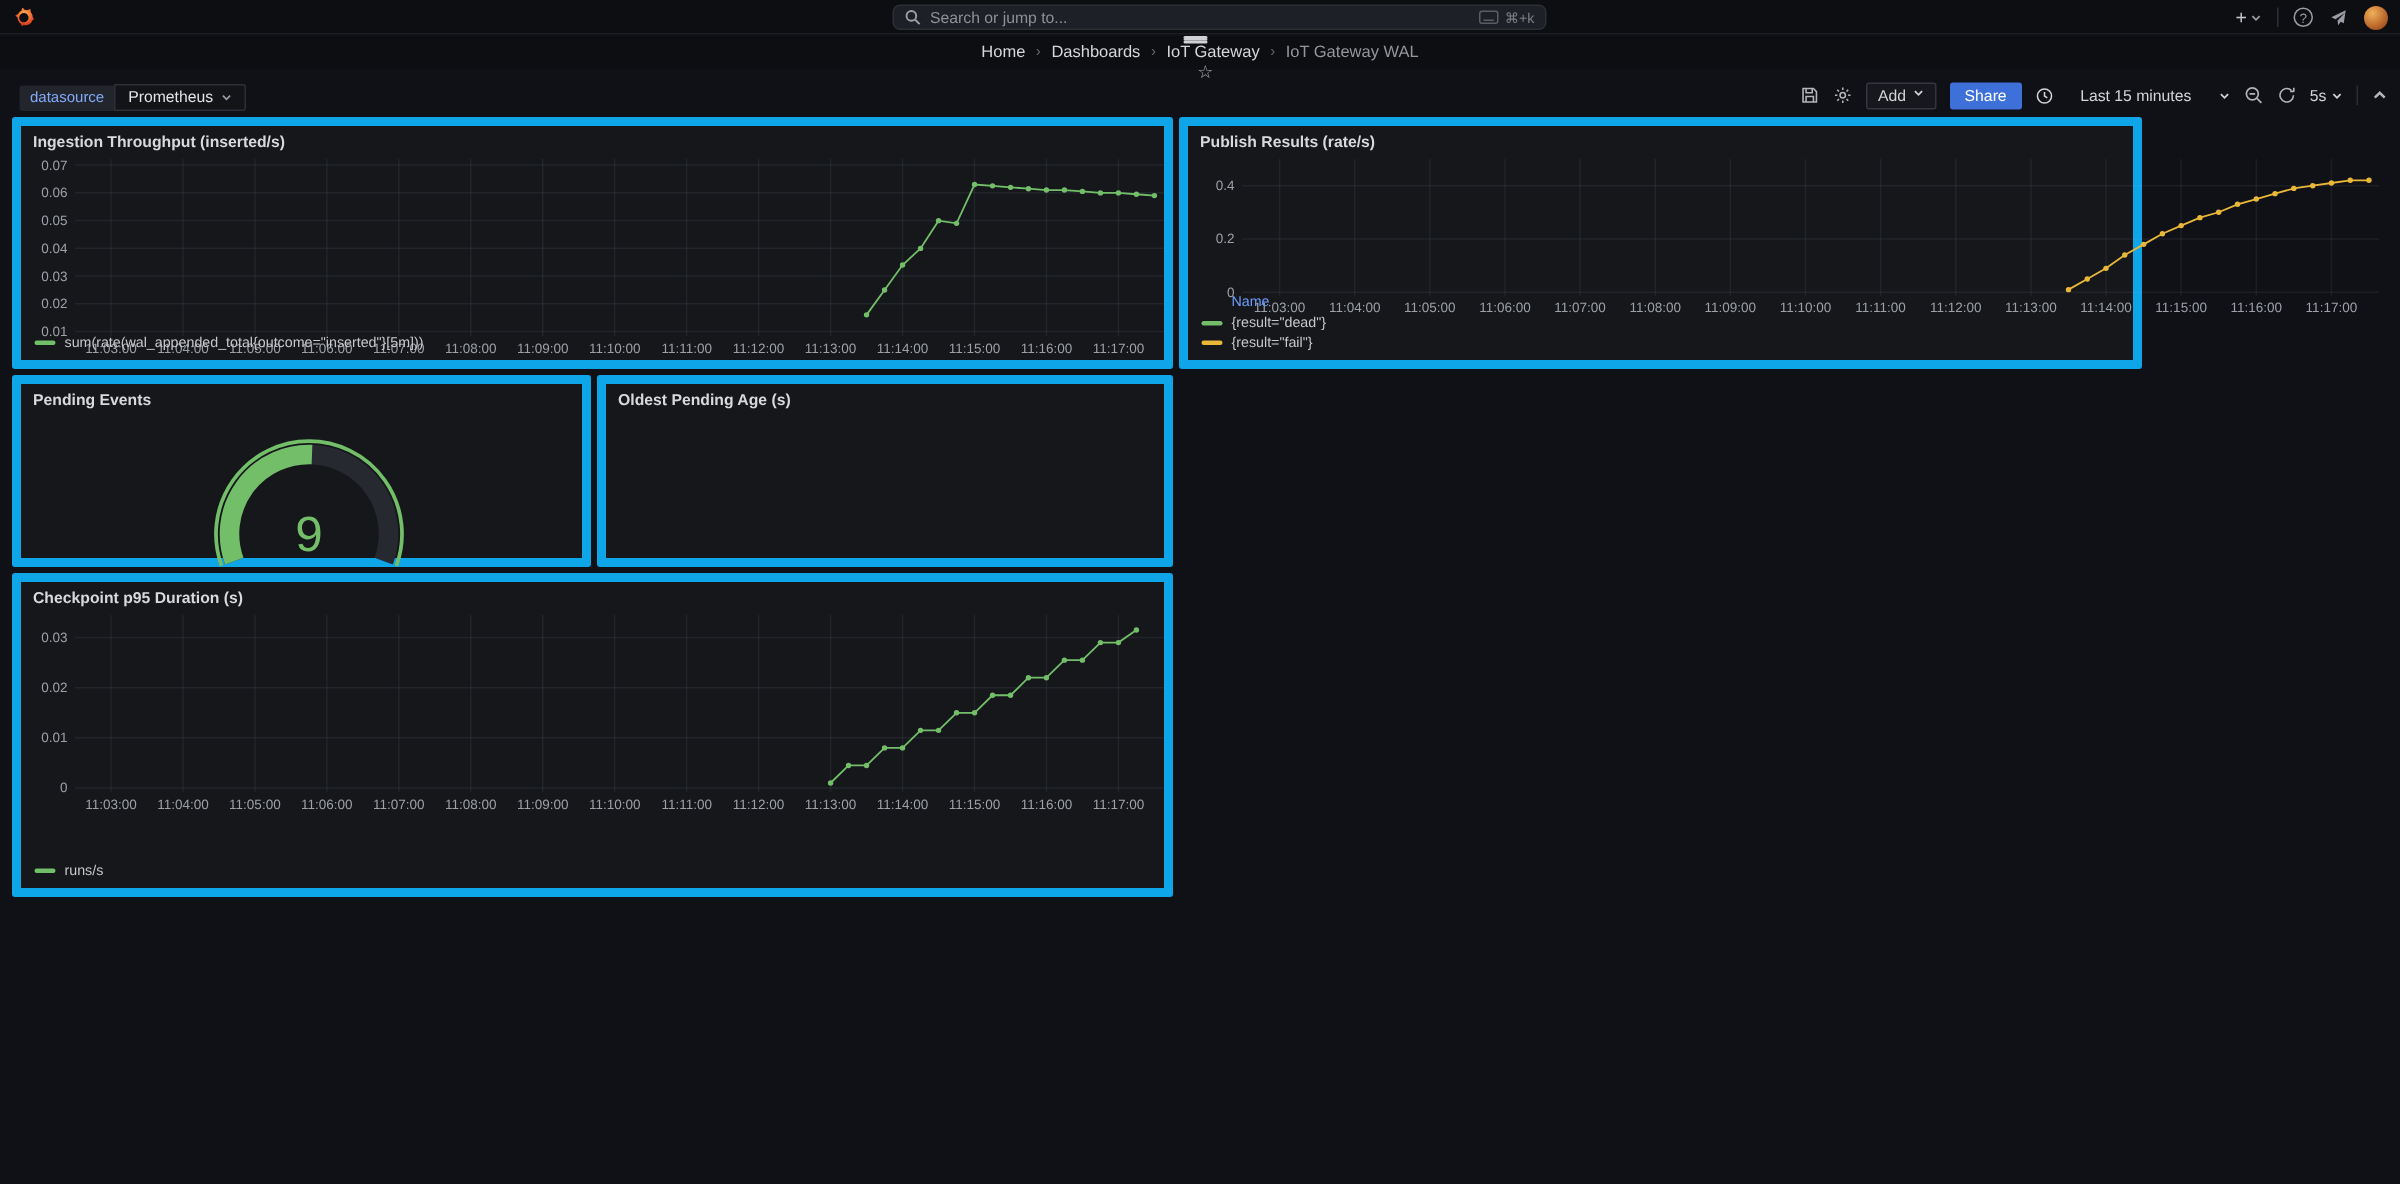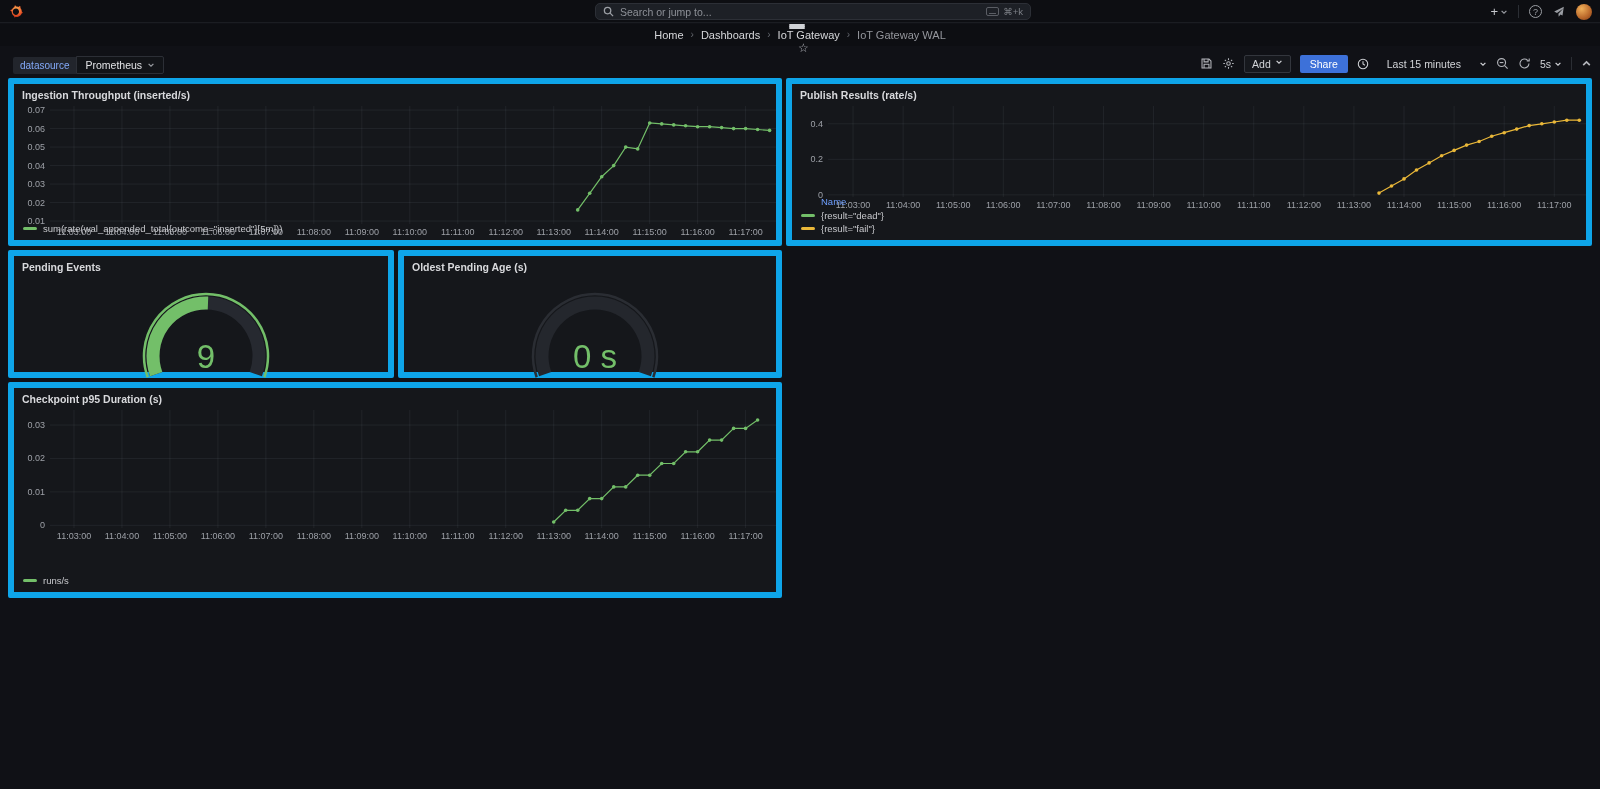--- a/index.html
+++ b/index.html
@@ -264,21 +264,21 @@
           <circle cx="755.6" cy="46.4" r="1.8" fill="#73bf69"></circle>
         </svg></div>
     <div class="legend">
         <div class="legend-row">
             <span class="legend-dash" style="background:#73bf69"></span>
             <span>sum(rate(wal_appended_total{outcome="inserted"}[5m]))</span>
         </div>
       </div>
   </div>
 
-  <div class="panel" style="left:786px; top:78px; width:806px; height:168px;">
+  <div class="panel" style="left:786px; top:78px; width:642px; height:168px;">
     <div class="panel-title">Publish Results (rate/s)</div>
     <div class="chart-svg" style="width:806px;height:168px;"><svg width="806" height="168" viewBox="0 0 806 168">
           <line x1="36" y1="110.8671875" x2="794" y2="110.8671875" stroke="rgba(204,212,220,0.07)" stroke-width="1"></line>
           <text x="31" y="113.8671875" font-size="9" fill="#9da0a7" text-anchor="end">0</text>
           <line x1="36" y1="75.3203125" x2="794" y2="75.3203125" stroke="rgba(204,212,220,0.07)" stroke-width="1"></line>
           <text x="31" y="78.3203125" font-size="9" fill="#9da0a7" text-anchor="end">0.2</text>
           <line x1="36" y1="39.7734375" x2="794" y2="39.7734375" stroke="rgba(204,212,220,0.07)" stroke-width="1"></line>
           <text x="31" y="42.7734375" font-size="9" fill="#9da0a7" text-anchor="end">0.4</text>
           <line x1="61.04405286343612" y1="22" x2="61.04405286343612" y2="113" stroke="rgba(204,212,220,0.07)" stroke-width="1"></line>
           <text x="61.04405286343612" y="124" font-size="9" fill="#9da0a7" text-anchor="middle">11:03:00</text>
@@ -347,25 +347,20 @@
     <div class="gauge-wrap"><svg width="384" height="108" viewBox="0 0 384 108">
           <path d="M 133.7 103.2 A 62 62 0 1 1 250.3 103.2" fill="none" stroke="#73bf69" stroke-width="2.5"></path>
           <path d="M 142.2 100.1 A 53 53 0 1 1 241.8 100.1" fill="none" stroke="#262930" stroke-width="13"></path>
           <path d="M 142.2 100.1 A 53 53 0 0 1 194.0 29.0" fill="none" stroke="#73bf69" stroke-width="13"></path>
           <text x="192" y="82" font-size="33" fill="#73bf69" text-anchor="middle" dominant-baseline="central">9</text>
         </svg></div>
   </div>
 
   <div class="panel" style="left:398px; top:250px; width:384px; height:128px;">
     <div class="panel-title">Oldest Pending Age (s)</div>
-    <div class="gauge-wrap"><svg width="382" height="108" viewBox="0 0 382 108">
-          <path d="M 132.7 103.2 A 62 62 0 1 1 249.3 103.2" fill="none" stroke="#2a2d33" stroke-width="2.5"></path>
-          <path d="M 141.2 100.1 A 53 53 0 1 1 240.8 100.1" fill="none" stroke="#24272d" stroke-width="13"></path>
-          <text x="191" y="82" font-size="33" fill="#73bf69" text-anchor="middle" dominant-baseline="central">0 s</text>
-        </svg></div>
   </div>
 
   <div class="panel" style="left:8px; top:382px; width:774px; height:216px;">
     <div class="panel-title">Checkpoint p95 Duration (s)</div>
     <div class="chart-svg" style="width:774px;height:168px;"><svg width="774" height="168" viewBox="0 0 774 168">
           <line x1="36" y1="137.32577903682719" x2="762" y2="137.32577903682719" stroke="rgba(204,212,220,0.07)" stroke-width="1"></line>
           <text x="31" y="140.32577903682719" font-size="9" fill="#9da0a7" text-anchor="end">0</text>
           <line x1="36" y1="103.89801699716713" x2="762" y2="103.89801699716713" stroke="rgba(204,212,220,0.07)" stroke-width="1"></line>
           <text x="31" y="106.89801699716713" font-size="9" fill="#9da0a7" text-anchor="end">0.01</text>
           <line x1="36" y1="70.4702549575071" x2="762" y2="70.4702549575071" stroke="rgba(204,212,220,0.07)" stroke-width="1"></line>

